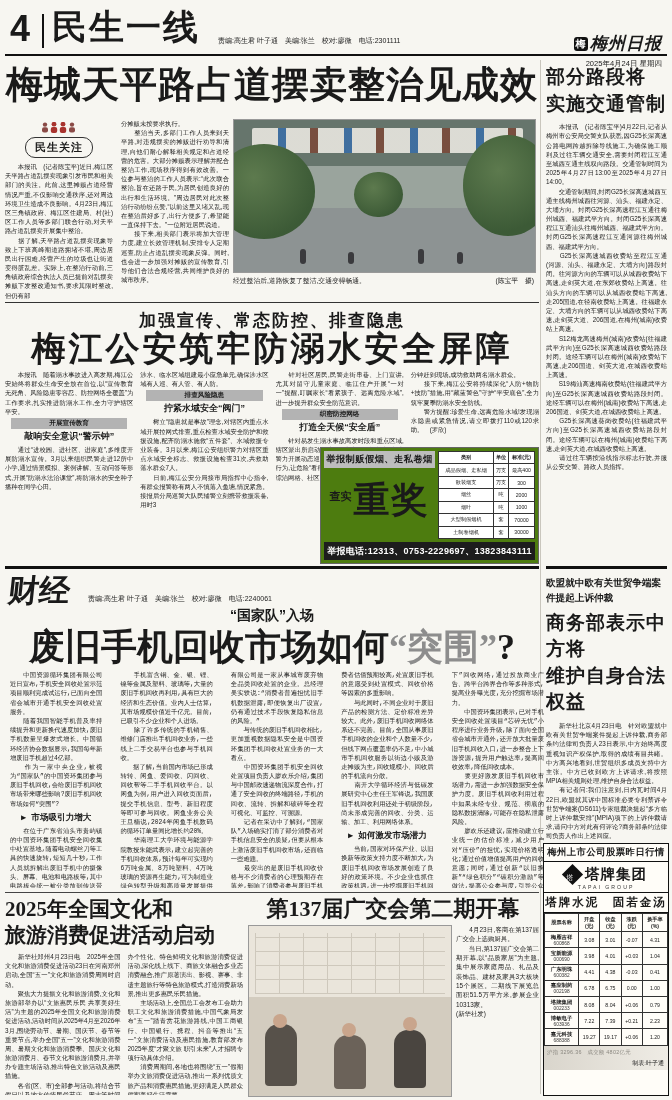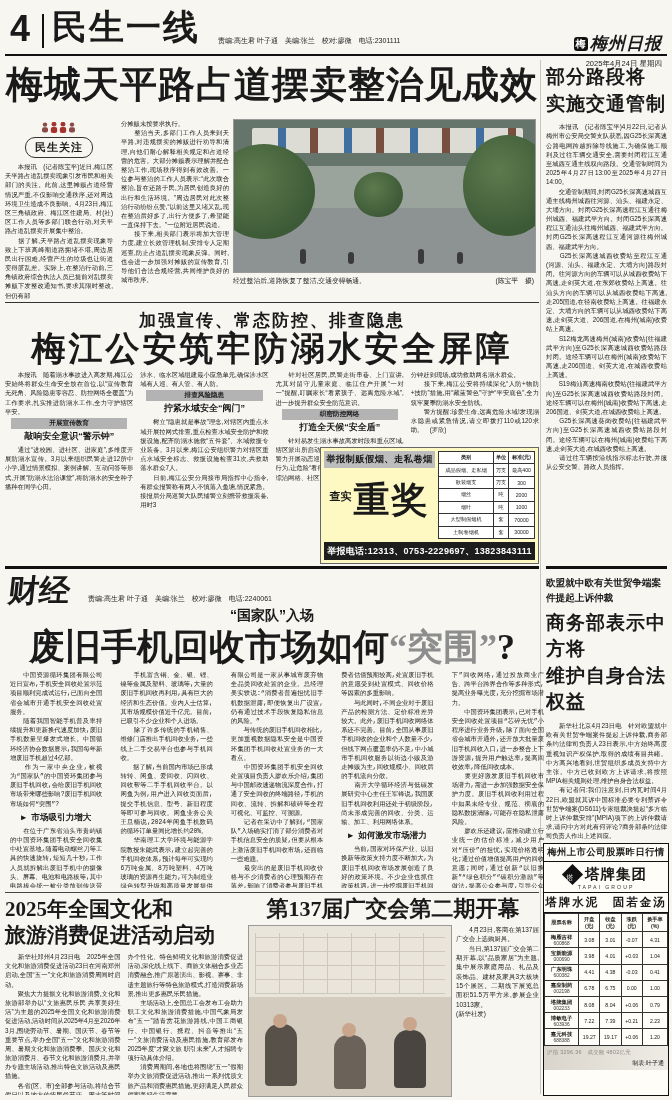--- a/index.html
+++ b/index.html
@@ -44,21 +44,21 @@
   .rule1{top:302px;left:5px;width:534px;height:1px;background:#333;}
 
   
   .po-kicker{top:309px;left:5px;width:534px;text-align:center;font-size:17px;font-weight:800;letter-spacing:2px;}
   .po-head{top:326px;left:5px;width:534px;text-align:center;font-size:34px;font-weight:700;letter-spacing:3px;}
   .po-cols{top:370px;left:5px;width:534px;height:194px;display:flex;gap:7px;}
   .po-col{flex:1;overflow:hidden;}
   .sh-bar{background:#b3b3b3;color:#1a1a1a;text-align:center;font-size:6.6px;font-weight:700;
           padding:1px 0;margin:2px 6px 1px;}
   .sh-title{text-align:center;font-weight:800;font-size:9px;margin-bottom:2px;}
-  .ad-box{top:447px;left:320px;width:219px;height:117px;background:#fef9c3;border:1px solid #666;padding:3px;box-sizing:border-box;}
+  .ad-box{top:447px;left:320px;width:219px;height:117px;background:#4d7c0f;border:1px solid #666;padding:3px;box-sizing:border-box;}
   .ad-inner{display:flex;gap:3px;height:88px;}
   .ad-left{flex:1;}
   .ad-title{font-weight:900;font-size:9.2px;background:#bdbdbd;text-align:center;padding:2px 0;letter-spacing:.5px;}
   .ad-bigwrap{text-align:center;margin-top:8px;}
   .ad-small{font-size:11px;font-weight:800;vertical-align:12px;margin-right:2px;}
   .ad-big{font-size:36px;font-weight:900;letter-spacing:2px;}
   table.ad-t{width:97px;border-collapse:collapse;background:#fff;font-size:5.2px;text-align:center;}
   table.ad-t th,table.ad-t td{border:0.6px solid #333;padding:1px 0;}
   .ad-hotline{background:#1d1d1d;color:#fff;font-weight:800;font-size:9px;text-align:center;padding:2.5px 0;margin-top:3px;letter-spacing:.3px;}
   .rule2{top:566px;left:5px;width:534px;height:3px;background:#111;}

